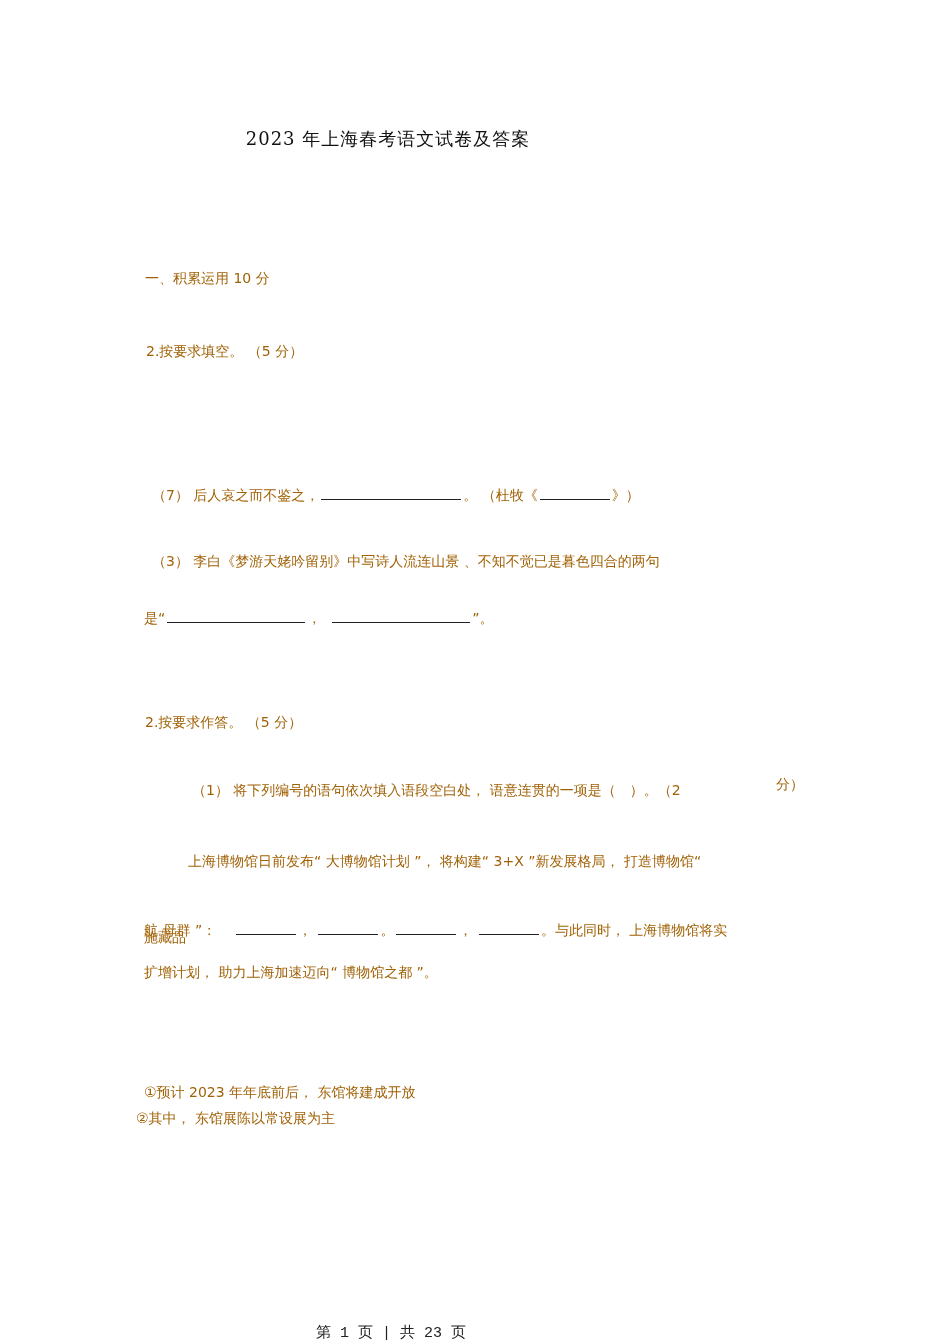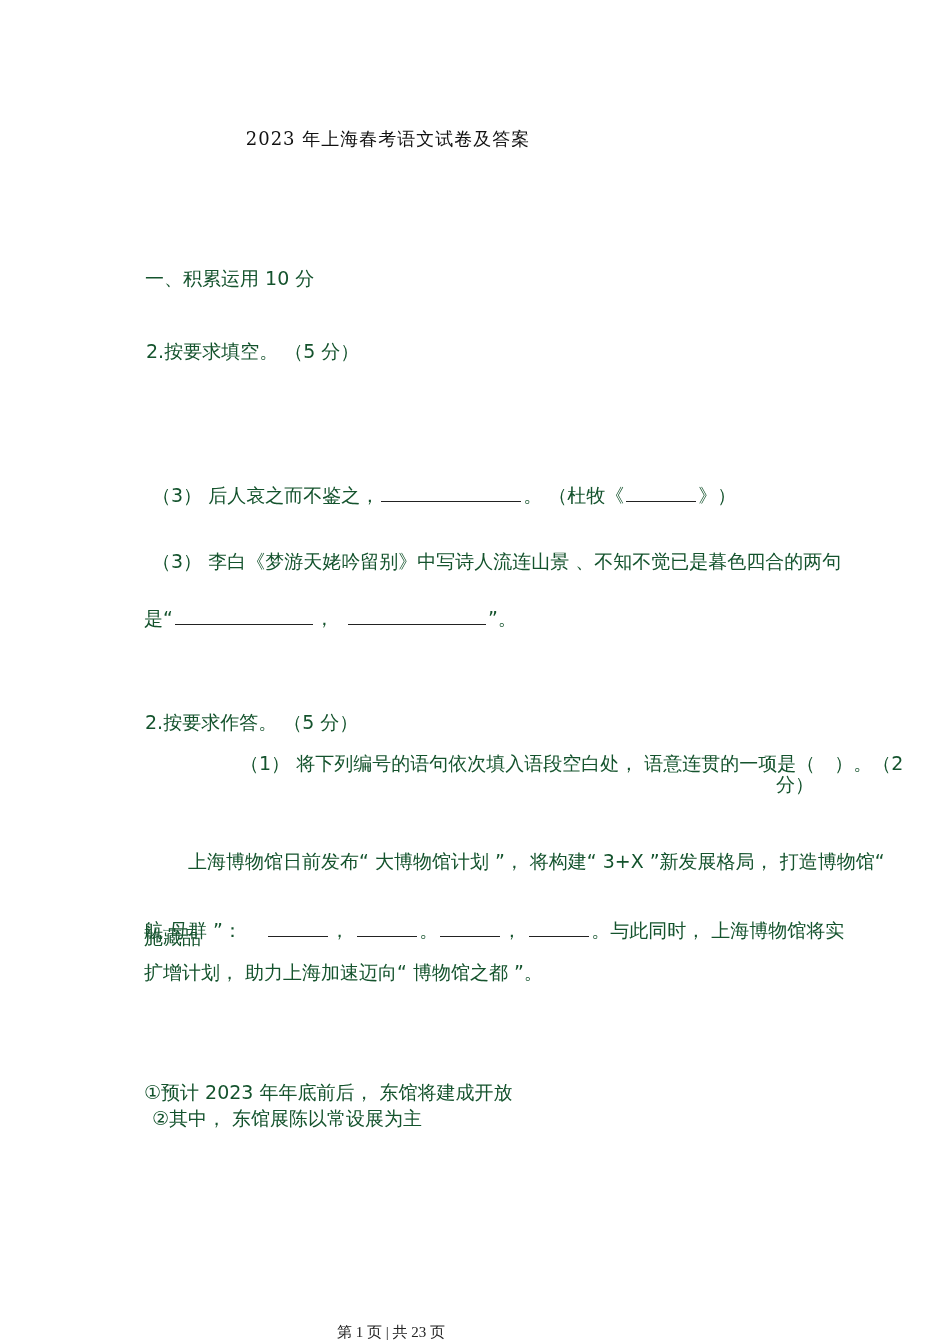--- a/index.html
+++ b/index.html
@@ -8,66 +8,66 @@
       font-family: "DejaVu Sans", "Liberation Sans", sans-serif;
       color: #1a1a1a;
     }
     .page { position: absolute; left: 0; top: 0; width: 950px; height: 1344px; }
     .abs { position: absolute; white-space: nowrap; }
     .title {
       left: 0; width: 776px; top: 127px; text-align: center;
       font-family: "DejaVu Serif", "Liberation Serif", serif;
       font-size: 18px; letter-spacing: 1px; color: #111;
     }
-    .txt { font-size: 19px; line-height: 24px; color: #14532d; }
+    .txt { font-size: 14px; line-height: 24px; color: #a16207; }
     .blank {
       display: inline-block; border-bottom: 1px solid #222;
       height: 16px; vertical-align: baseline; margin: 0 2px;
     }
     .footer {
       left: 0; width: 782px; top: 1323px; text-align: center;
-      font-family: Liberation Serif, serif; font-size: 15px; color: #222;
+      font-family: Liberation Mono, monospace; font-size: 15px; color: #222;
     }
   </style>
 </head>
 <body>
 
 <div class="page">
 
   <div class="abs title">2023 年上海春考语文试卷及答案</div>
 
   <div class="abs txt" style="left:145px; top:266px;">一、积累运用 10 分</div>
 
   <div class="abs txt" style="left:146px; top:339px;">2.按要求填空。 （5 分）</div>
 
 
   <div class="abs txt" style="left:152px; top:483px;">
-    <span>（3） 后人哀之而不鉴之，</span><span class="blank" style="width:140px;"></span><span>。 （杜牧《</span><span class="blank" style="width:70px;"></span><span>》）</span>
+    <span>（7） 后人哀之而不鉴之，</span><span class="blank" style="width:140px;"></span><span>。 （杜牧《</span><span class="blank" style="width:70px;"></span><span>》）</span>
   </div>
 
   <div class="abs txt" style="left:152px; top:549px;">（3） 李白《梦游天姥吟留别》中写诗人流连山景 、不知不觉已是暮色四合的两句</div>
 
   <div class="abs txt" style="left:144px; top:606px;">
     <span>是“</span><span class="blank" style="width:138px;"></span><span>，</span>&nbsp;&nbsp;<span class="blank" style="width:138px;"></span><span>”。</span>
   </div>
 
   <div class="abs txt" style="left:145px; top:710px;">2.按要求作答。 （5 分）</div>
 
-  <div class="abs txt" style="left:192px; top:751px;margin-left:48px;">（1） 将下列编号的语句依次填入语段空白处， 语意连贯的一项是（　）。（2</div>
+  <div class="abs txt" style="left:192px; top:778px;">（1） 将下列编号的语句依次填入语段空白处， 语意连贯的一项是（　）。（2</div>
   <div class="abs txt" style="left:776px; top:772px;">分）</div>
 
   <div class="abs txt" style="left:144px; top:849px;margin-left:44px;">上海博物馆日前发布“ 大博物馆计划 ”， 将构建“ 3+X ”新发展格局， 打造博物馆“</div>
 
   <div class="abs txt" style="left:144px; top:886px;margin-top:32px;">
     <span>航 母群 ”：</span>&nbsp;&nbsp;&nbsp;&nbsp;<span class="blank" style="width:60px;"></span><span>，</span>&nbsp;<span class="blank" style="width:60px;"></span><span>。</span><span class="blank" style="width:60px;"></span><span>，</span>&nbsp;<span class="blank" style="width:60px;"></span><span>。与此同时， 上海博物馆将实</span>
   </div>
 
   <div class="abs txt" style="left:144px; top:925px;">施藏品</div>
 
   <div class="abs txt" style="left:144px; top:960px;">扩增计划， 助力上海加速迈向“ 博物馆之都 ”。</div>
 
   <div class="abs txt" style="left:144px; top:1080px;">①预计 2023 年年底前后， 东馆将建成开放</div>
 
-  <div class="abs txt" style="left:152px; top:1106px;">②其中， 东馆展陈以常设展为主</div>
+  <div class="abs txt" style="left:136px; top:1106px;">②其中， 东馆展陈以常设展为主</div>
 
   <div class="abs footer">第 1 页 | 共 23 页</div>
 
 </div>
 
 </body></html>

